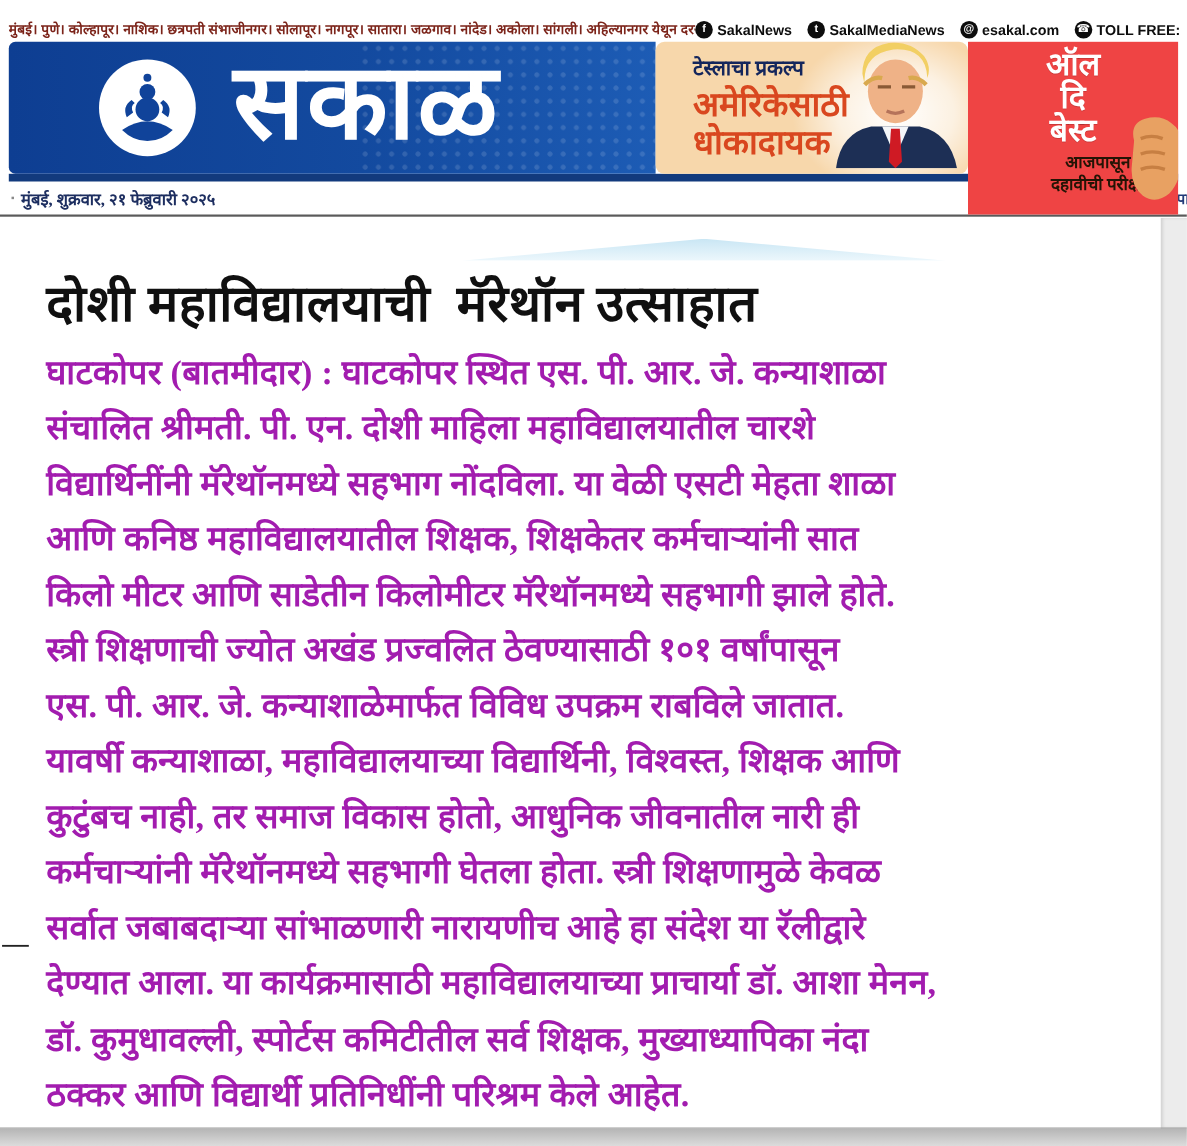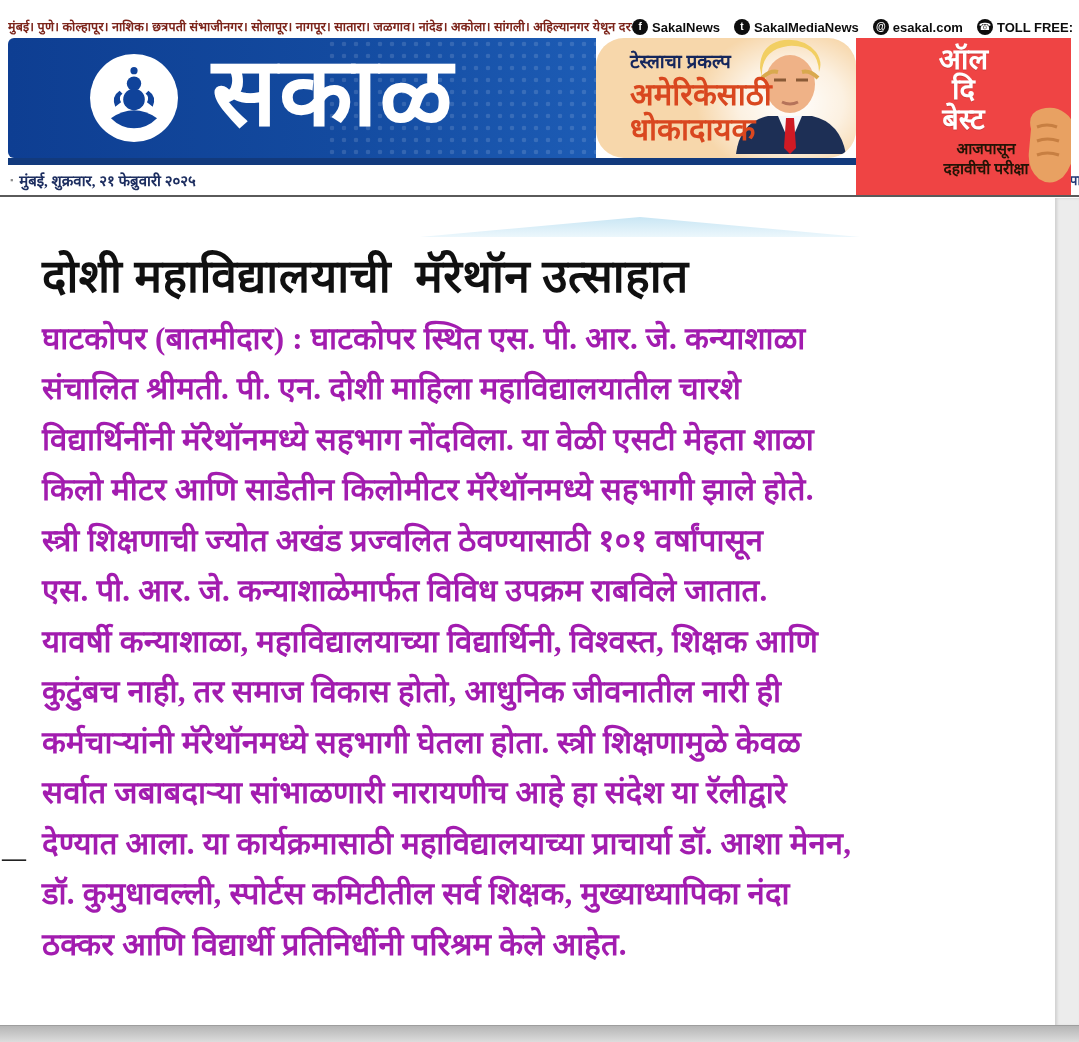--- a/index.html
+++ b/index.html
@@ -46,21 +46,21 @@
   }
   .logo-circle{
     width:88px;height:88px;border-radius:50%;background:#fff;flex:0 0 auto;
     display:flex;align-items:center;justify-content:center;
   }
   .brand-title{
     color:#fff;font-size:96px;font-weight:700;line-height:1;
     margin-left:34px;margin-top:-10px;letter-spacing:2px;
   }
   .promo-peach{
-    position:relative;width:260px;background:#f7d7ab;border-radius:28px;
+    position:relative;width:284px;background:#f7d7ab;border-radius:8px;
     box-sizing:border-box;padding:10px 0 0 34px;overflow:hidden;
   }
   .promo-peach::before{ 
     content:'';position:absolute;right:-30px;top:-10px;width:190px;height:150px;
     background:radial-gradient(closest-side,#ffffff 0%,rgba(255,255,255,.65) 55%,rgba(255,255,255,0) 100%);
   }
   .peach-kicker{font-size:19px;font-weight:700;color:#14265c;position:relative;z-index:2;}
   .peach-head{font-size:31px;font-weight:700;color:#d9471f;line-height:1.12;position:relative;z-index:2;margin-top:4px;}
   .trump{position:absolute;right:2px;bottom:0;z-index:1;}
   .promo-orange{
@@ -204,20 +204,21 @@
 
 <div class="page">
   <div class="arc"></div>
   <div class="margin-dash">—</div>
   <div class="paper">
     <div class="headline">दोशी महाविद्यालयाची  मॅरेथॉन उत्साहात</div>
     <div class="body-text">
       <div class="body-line">घाटकोपर  (बातमीदार) : घाटकोपर स्थित एस. पी. आर. जे. कन्याशाळा</div>
       <div class="body-line">संचालित श्रीमती. पी. एन. दोशी माहिला महाविद्यालयातील चारशे</div>
       <div class="body-line">विद्यार्थिनींनी मॅरेथॉनमध्ये सहभाग नोंदविला. या वेळी एसटी मेहता शाळा</div>
+      <div class="body-line">आणि कनिष्ठ महाविद्यालयातील शिक्षक, शिक्षकेतर कर्मचाऱ्यांनी सात</div>
       <div class="body-line">किलो मीटर आणि साडेतीन किलोमीटर मॅरेथॉनमध्ये सहभागी झाले होते.</div>
       <div class="body-line">स्त्री शिक्षणाची ज्योत अखंड प्रज्वलित ठेवण्यासाठी १०१ वर्षांपासून</div>
       <div class="body-line">एस. पी. आर. जे. कन्याशाळेमार्फत विविध उपक्रम राबविले जातात.</div>
       <div class="body-line">यावर्षी कन्याशाळा, महाविद्यालयाच्या विद्यार्थिनी, विश्वस्त, शिक्षक आणि</div>
       <div class="body-line">कुटुंबच नाही, तर समाज विकास होतो, आधुनिक जीवनातील नारी ही</div>
       <div class="body-line">कर्मचाऱ्यांनी मॅरेथॉनमध्ये सहभागी घेतला होता. स्त्री शिक्षणामुळे केवळ</div>
       <div class="body-line">सर्वात जबाबदाऱ्या सांभाळणारी नारायणीच आहे हा संदेश या रॅलीद्वारे</div>
       <div class="body-line">देण्यात आला. या कार्यक्रमासाठी महाविद्यालयाच्या प्राचार्या डॉ. आशा मेनन,</div>
       <div class="body-line">डॉ. कुमुधावल्ली, स्पोर्टस कमिटीतील सर्व शिक्षक, मुख्याध्यापिका नंदा</div>
       <div class="body-line">ठक्कर आणि विद्यार्थी प्रतिनिधींनी परिश्रम केले आहेत.</div>

